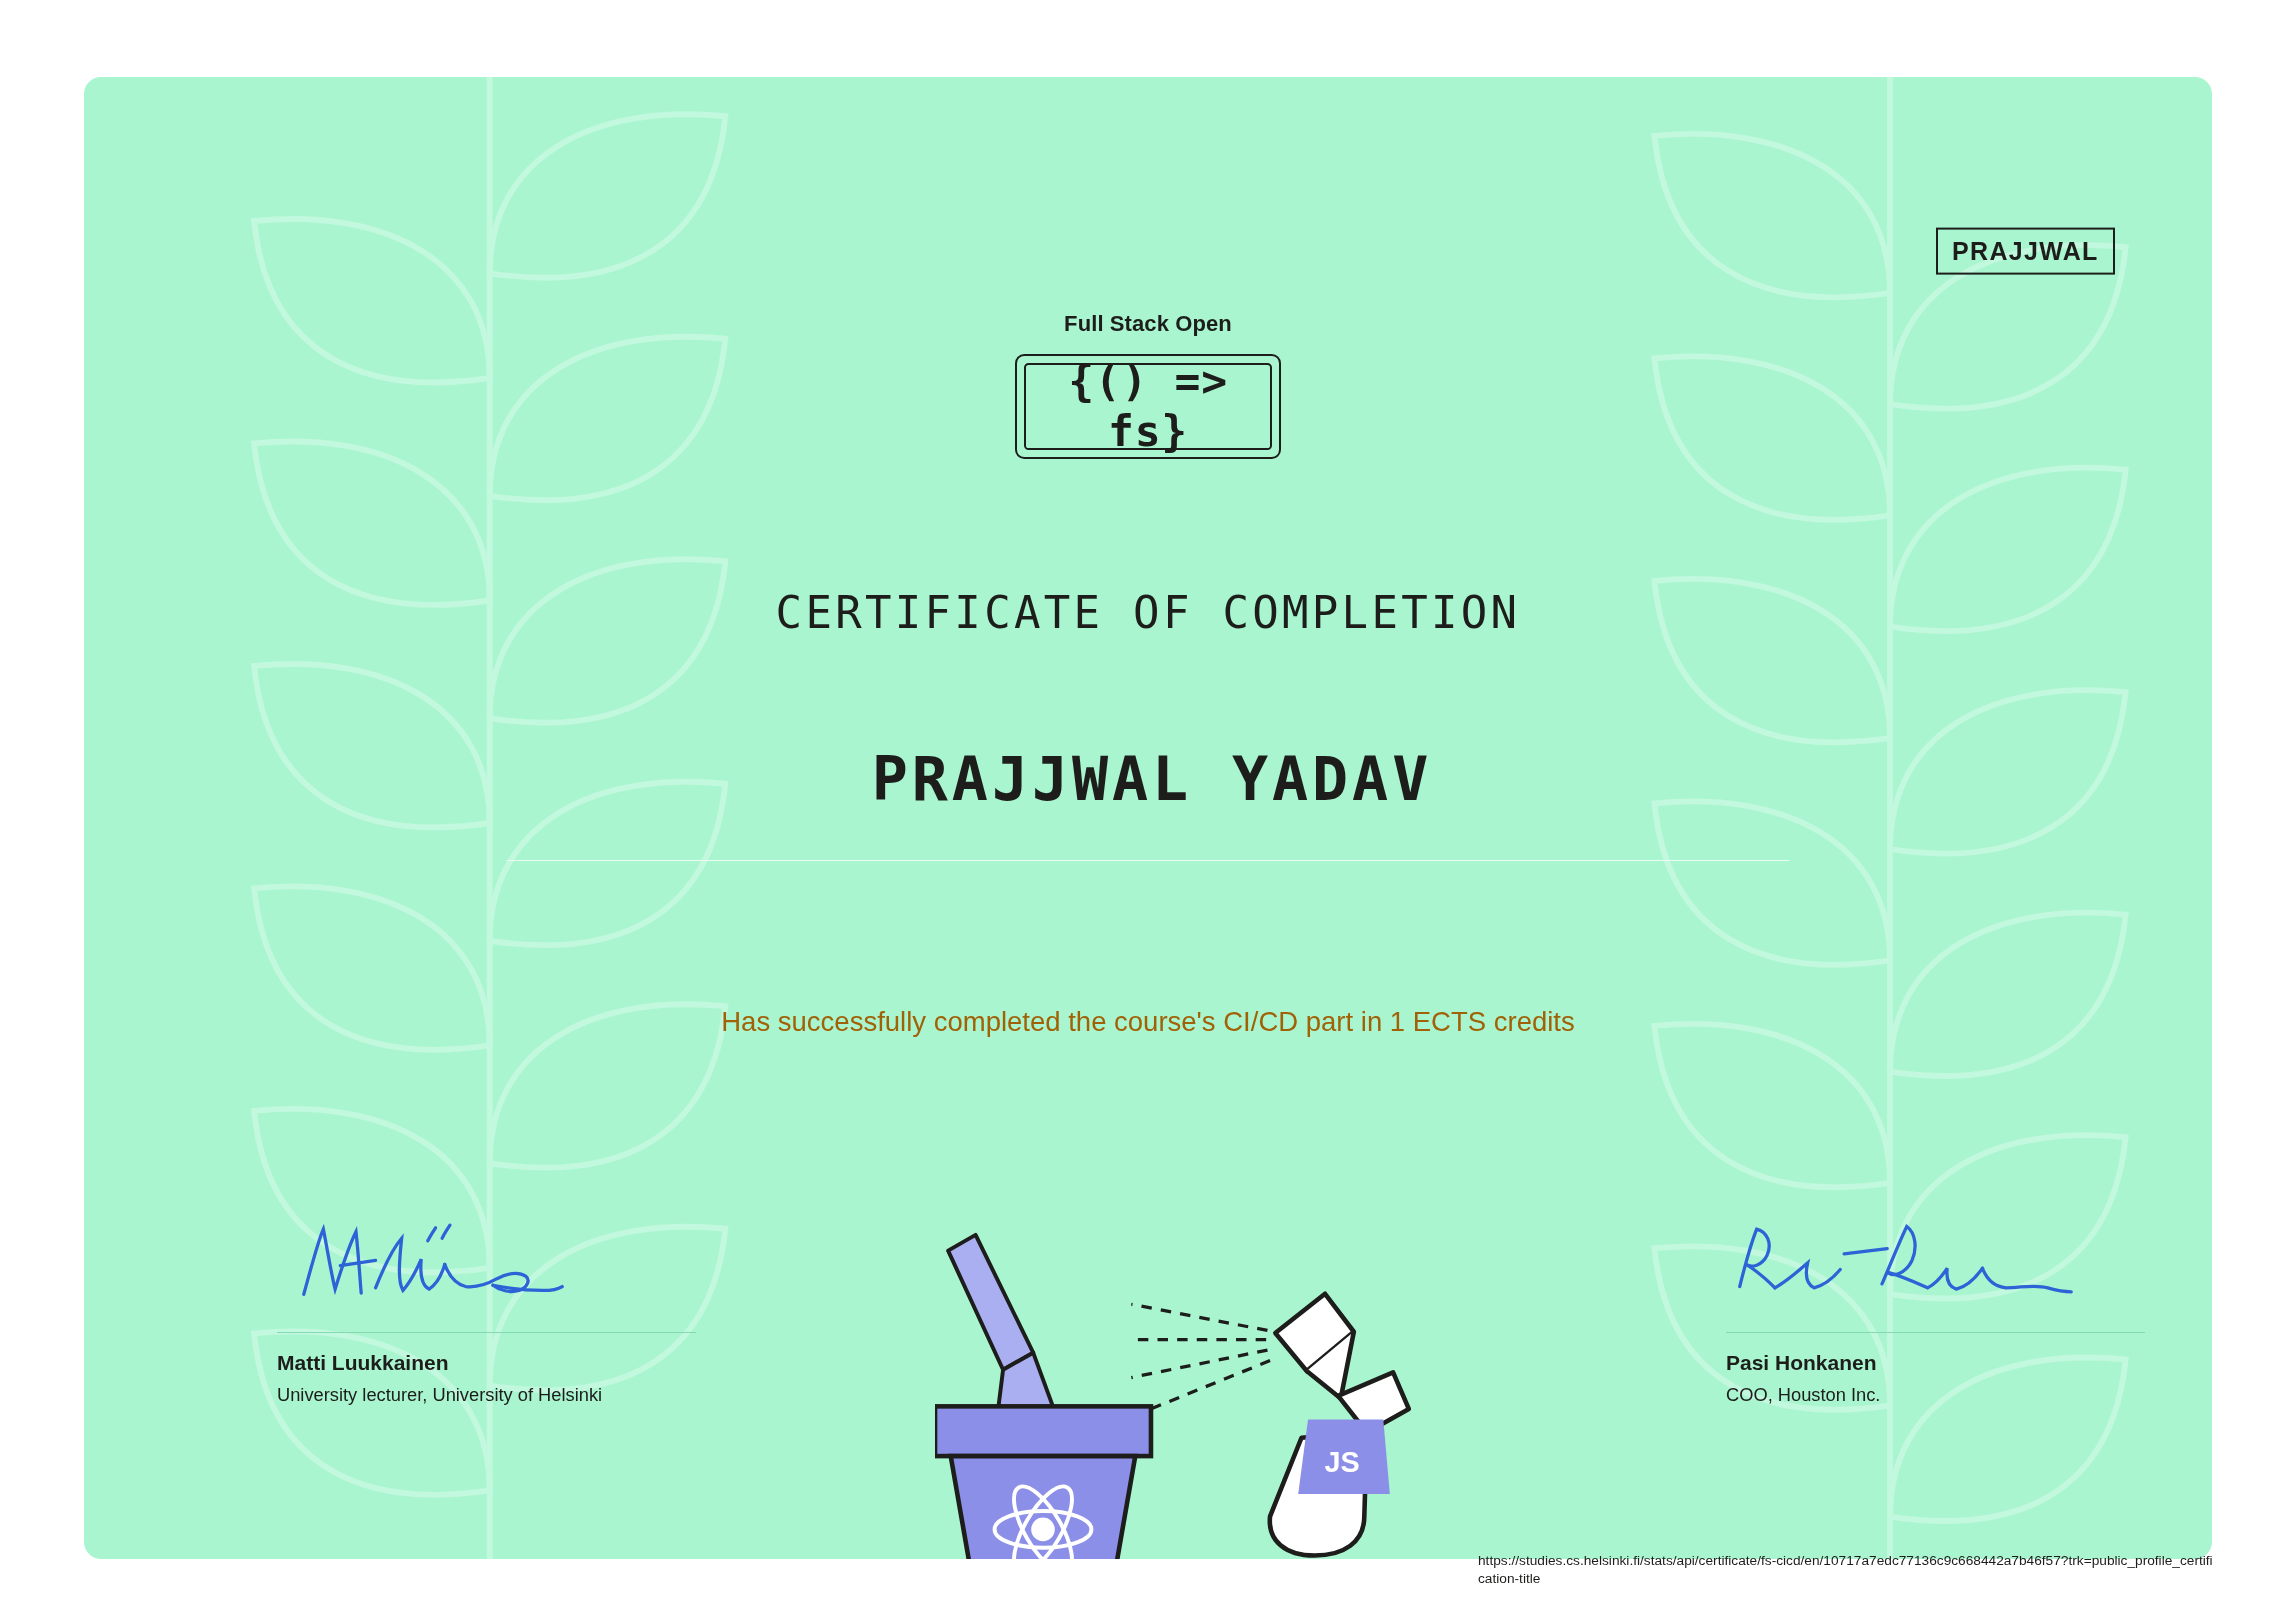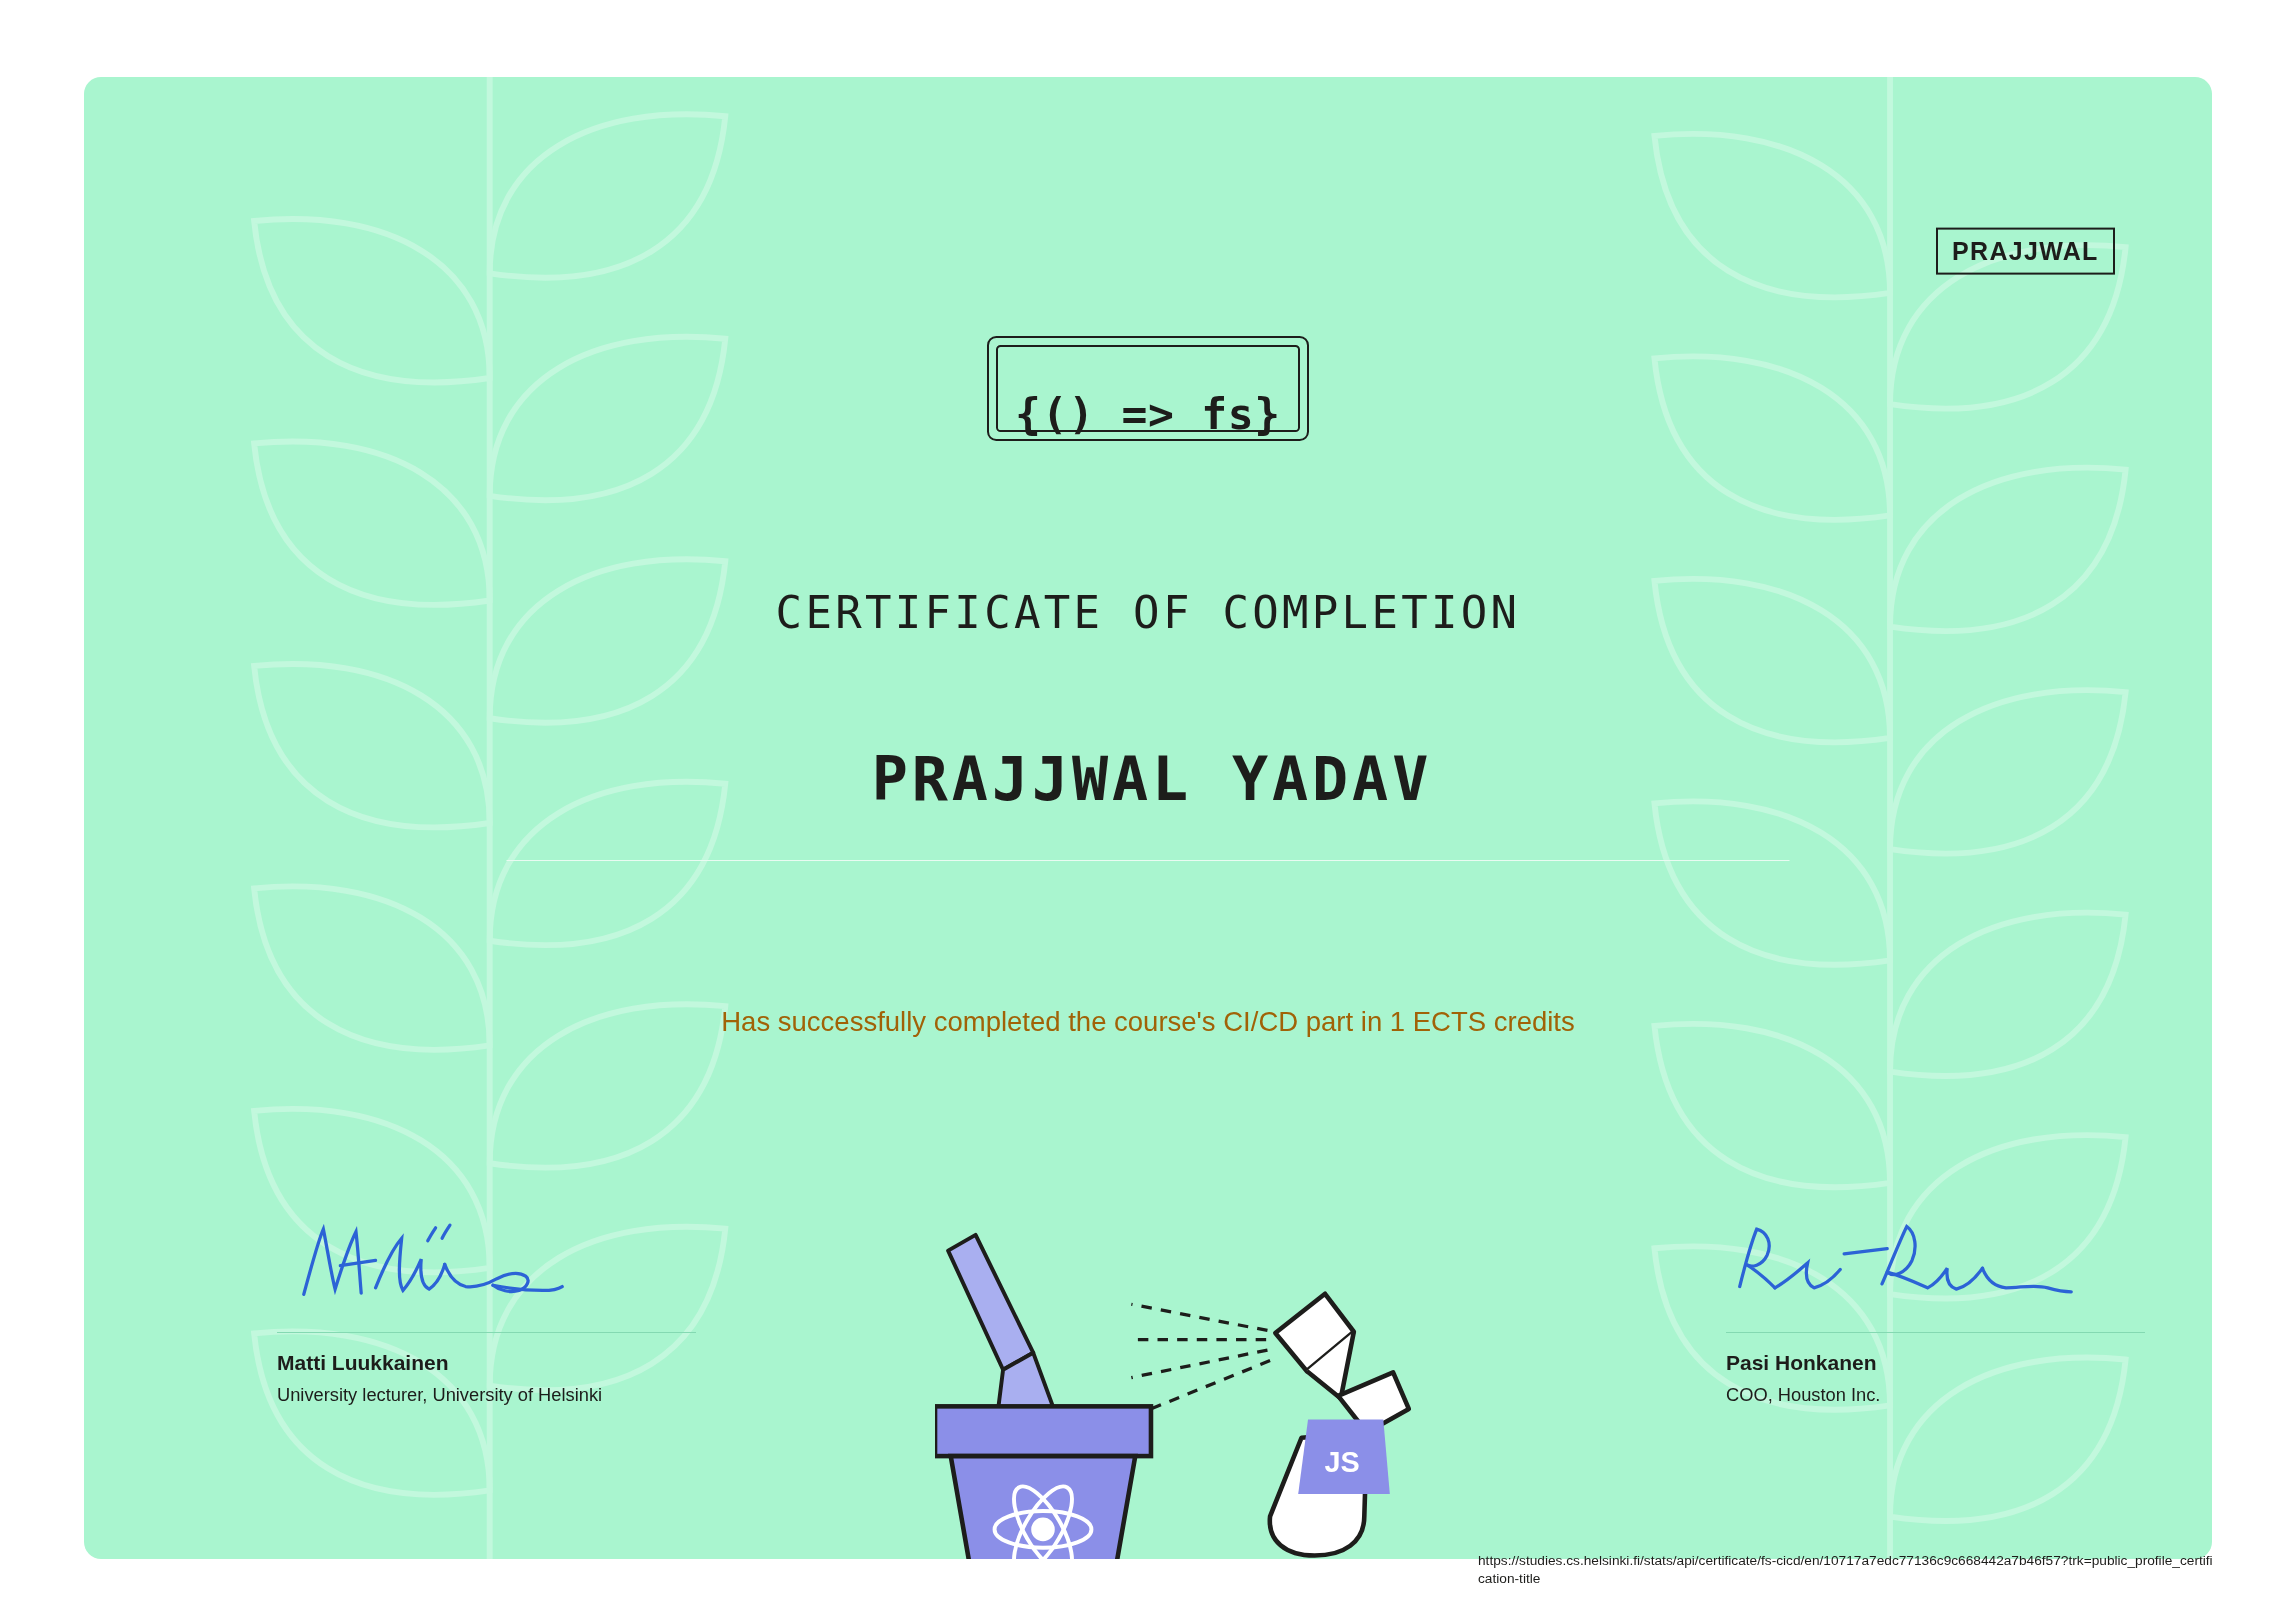--- a/index.html
+++ b/index.html
@@ -74,29 +74,29 @@
     top: 234px;
     text-align: center;
   }
   .brand-title {
     font-size: 22px;
     font-weight: 700;
     color: #1d1d1b;
     letter-spacing: 0.1px;
   }
   .brand-logo {
-    margin: 25px auto 0;
-    width: 322px;
+    margin: 17px auto 0;
+    width: 266px;
     height: 105px;
     border: 2.6px solid #1d1d1b;
     border-radius: 9.2px;
     box-sizing: border-box;
     position: relative;
     display: flex;
-    align-items: flex-end;
+    align-items: flex-start;
     justify-content: center;
   }
   .brand-logo::before {
     content: "";
     position: absolute;
     left: 7.2px; right: 7.2px; top: 7.2px; bottom: 7.2px;
     border: 2px solid #1d1d1b;
     border-radius: 4.6px;
   }
   .brand-logo-text {
@@ -229,20 +229,21 @@
       <path d="M2760 1520 C 2760 1340, 2920 1260, 3120 1280 C 3100 1480, 2960 1550, 2760 1520 Z"></path>
       <path d="M2760 1860 C 2760 1680, 2920 1600, 3120 1620 C 3100 1820, 2960 1890, 2760 1860 Z"></path>
       <path d="M2760 2200 C 2760 2020, 2920 1940, 3120 1960 C 3100 2160, 2960 2230, 2760 2200 Z"></path>
     </g>
   </svg>
 
 
   <div class="houston-badge">PRAJJWAL</div>
 
   <div class="brand">
+    <div class="brand-title">Full Stack Open</div>
     <div class="brand-logo">
       <span class="brand-logo-text">{() =&gt; fs}</span>
     </div>
   </div>
 
   <div class="cert-title">CERTIFICATE OF COMPLETION</div>
   <div class="recipient">PRAJJWAL YADAV</div>
   <div class="name-rule"></div>
   <div class="description">Has successfully completed the course's CI/CD part in 1 ECTS credits</div>
 

